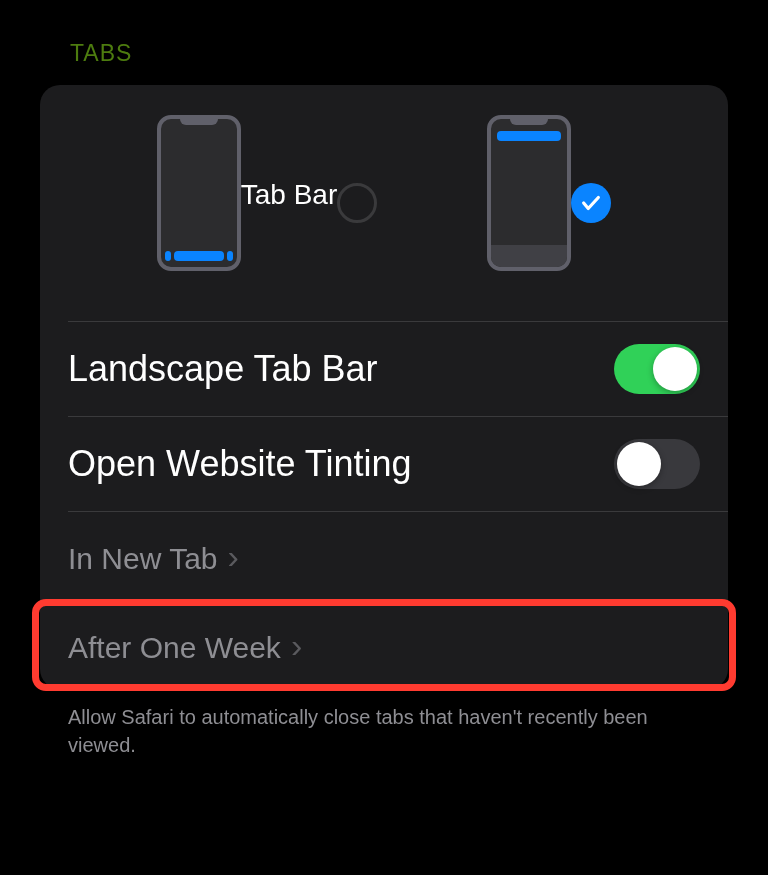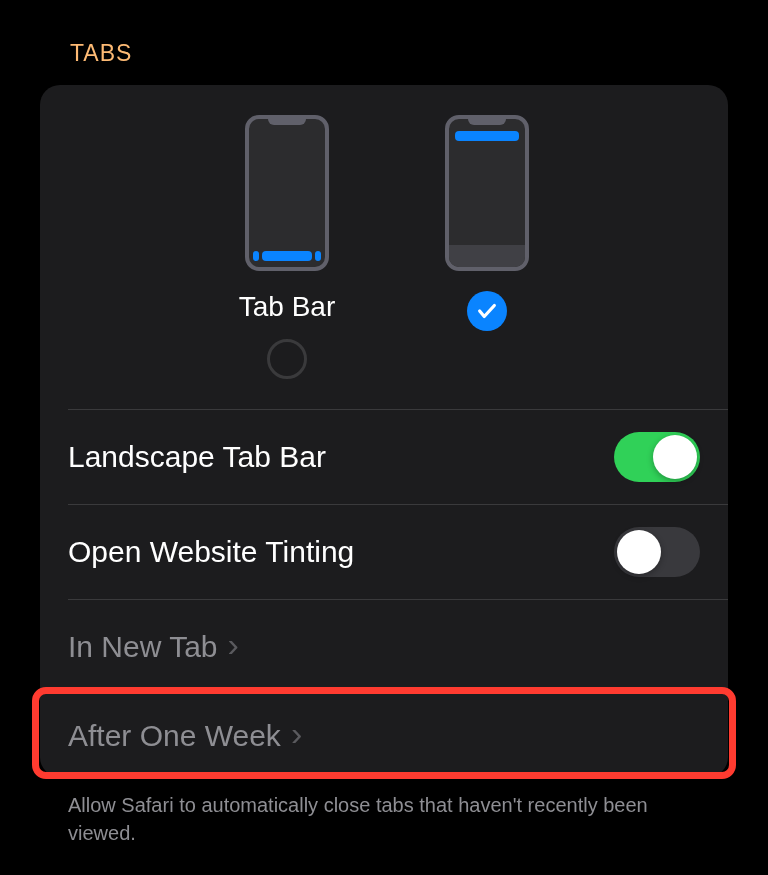--- a/index.html
+++ b/index.html
@@ -9,40 +9,40 @@
     }
     body {
       background: #000;
       font-family: -apple-system, BlinkMacSystemFont, 'Segoe UI', sans-serif;
       width: 768px;
       height: 875px;
       overflow: hidden;
       color: #fff;
     }
     .section-header {
-      color: #fdba74;
+      color: #4d7c0f;
       font-size: 23px;
       letter-spacing: 1px;
       padding: 40px 0 18px 70px;
     }
     .panel {
       background: #1c1c1e;
       border-radius: 20px;
       margin: 0 40px;
       overflow: visible;
     }
     .layout-options {
       display: flex;
       justify-content: center;
       gap: 110px;
       padding: 30px 0 30px 0;
     }
     .layout-option {
       display: flex;
-      flex-direction: column;
+      flex-direction: row;
       align-items: center;
       cursor: pointer;
     }
     .phone-mock {
       width: 84px;
       height: 156px;
       border: 4px solid #60606a;
       border-radius: 14px;
       background: #2c2c2e;
       position: relative;
@@ -127,21 +127,21 @@
     }
     .row {
       display: flex;
       align-items: center;
       justify-content: space-between;
       padding: 22px 28px;
       min-height: 88px;
     }
     .row-label {
       color: #fff;
-      font-size: 30px;
+      font-size: 36px;
       font-weight: 400;
     }
     .row-value {
       color: #8e8e93;
       font-size: 30px;
       font-weight: 400;
     }
     .row-right {
       display: flex;
       align-items: flex-end;

